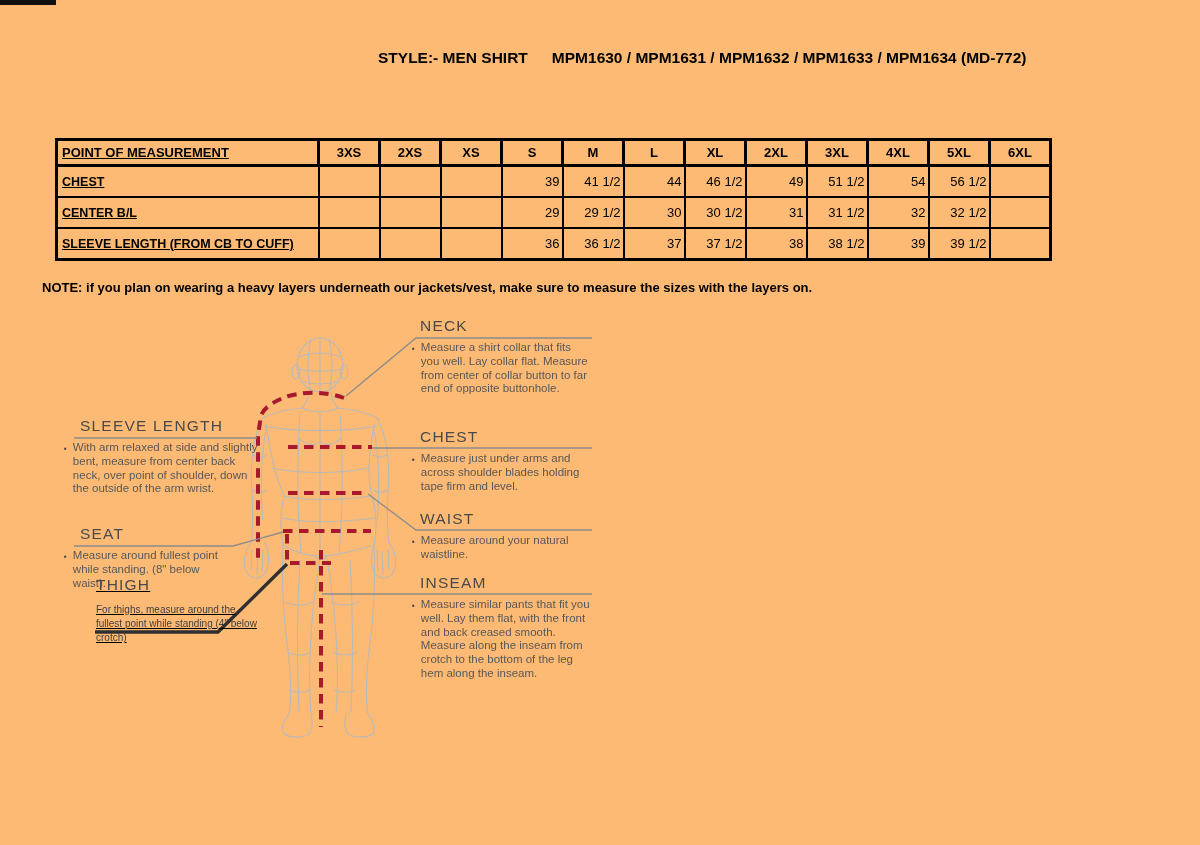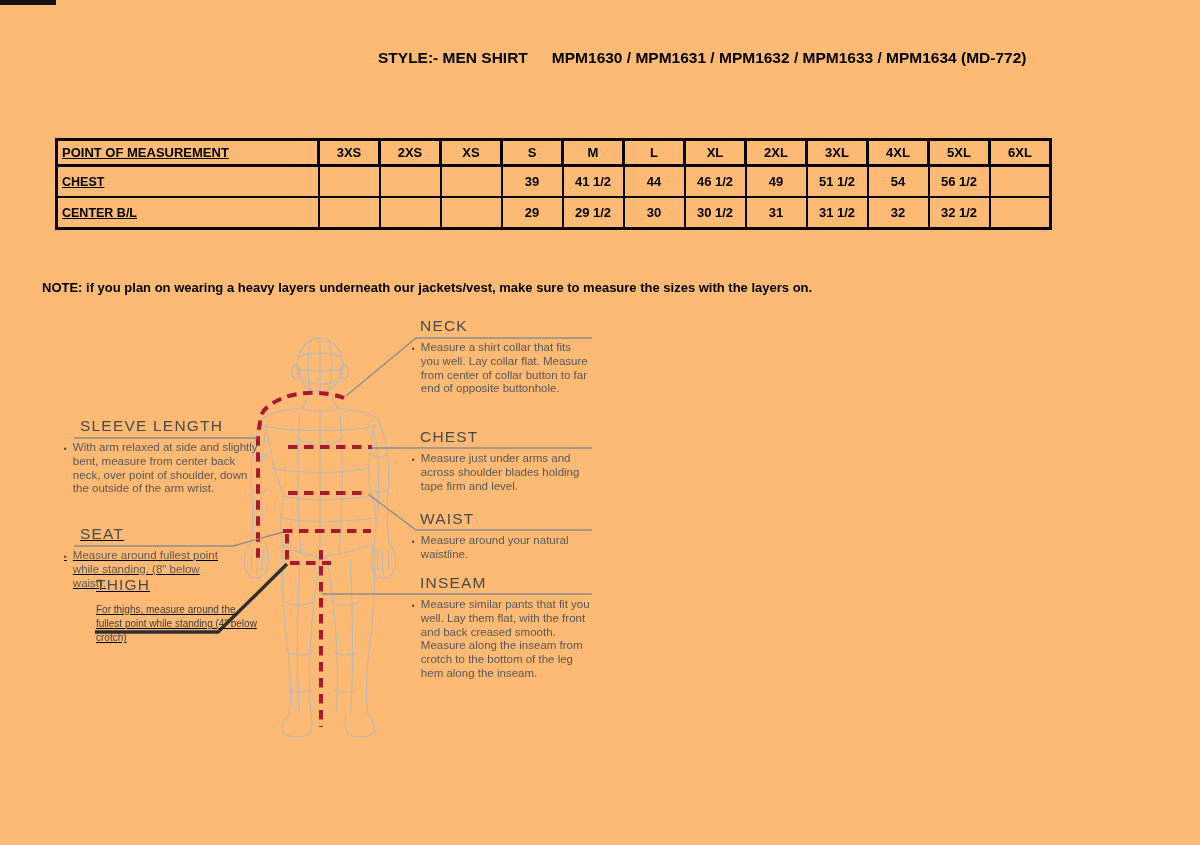--- a/index.html
+++ b/index.html
@@ -15,21 +15,21 @@
     position:absolute;left:55px;top:138px;width:997px;
     border-collapse:collapse;table-layout:fixed;
     border:3px solid #000;
     font-size:13px;
   }
   table.size-table th,table.size-table td{
     border:2px solid #000;text-align:center;vertical-align:middle;
     padding:0 2px;overflow:hidden;white-space:nowrap;
   }
   table.size-table thead th{border:3px solid #000;font-weight:bold;height:23px;}
-  table.size-table td{height:29px;font-weight:bold;}
+  table.size-table td{height:29px;font-weight:normal;text-align:right;}
   table.size-table .lbl{text-align:left;padding-left:4px;font-weight:bold;width:253px;text-decoration:underline;}
   table.size-table td.lbl{font-size:12.5px;}
 
   .note-line{position:absolute;left:42px;top:280px;font-size:13px;font-weight:bold;}
 
   svg.diagram{position:absolute;left:0;top:0;pointer-events:none;}
 
   .dsec{position:absolute;}
   .dhead{
     font-size:15.5px;color:#4a4a4a;letter-spacing:1.2px;font-weight:400;
@@ -95,20 +95,35 @@
           <td>29</td>
           <td>29 1/2</td>
           <td>30</td>
           <td>30 1/2</td>
           <td>31</td>
           <td>31 1/2</td>
           <td>32</td>
           <td>32 1/2</td>
           <td></td>
         </tr>
+        <tr>
+          <td class="lbl">SLEEVE LENGTH (FROM CB TO CUFF)</td>
+          <td></td>
+          <td></td>
+          <td></td>
+          <td>36</td>
+          <td>36 1/2</td>
+          <td>37</td>
+          <td>37 1/2</td>
+          <td>38</td>
+          <td>38 1/2</td>
+          <td>39</td>
+          <td>39 1/2</td>
+          <td></td>
+        </tr>
       </tbody>
   </table>
 
   <div class="note-line">NOTE: if you plan on wearing a heavy layers underneath our jackets/vest, make sure to measure the sizes with the layers on.</div>
 
   <svg class="diagram" width="1200" height="845" viewBox="0 0 1200 845">
 
     <g fill="none" stroke-width="1.1" stroke="#b9b9b9">
 
       <ellipse cx="320" cy="365" rx="23" ry="27"></ellipse>
@@ -235,21 +250,21 @@
   </div>
 
   <div class="dsec" style="left:64px;top:416px;width:196px;">
     <div class="dhead ind16">SLEEVE LENGTH</div>
     <div class="ditem">
         <span class="blt">▪</span>
         <span class="txt">With arm relaxed at side and slightly bent, measure from center back neck, over point of shoulder, down the outside of the arm wrist.</span>
       </div>
   </div>
 
-  <div class="dsec" style="left:64px;top:524px;width:165px;text-decoration:underline;">
+  <div class="dsec" style="left:64px;top:524px;width:165px;">
     <div class="dhead ind16">SEAT</div>
     <div class="ditem">
         <span class="blt">▪</span>
         <span class="txt">Measure around fullest point while standing. (8" below waist).</span>
       </div>
   </div>
 
   <div class="dsec" style="left:96px;top:575px;width:168px;text-decoration:underline;">
     <div class="dhead">THIGH</div>
     <div class="plain-txt">For thighs, measure around the fullest point while standing (4" below crotch)</div>

